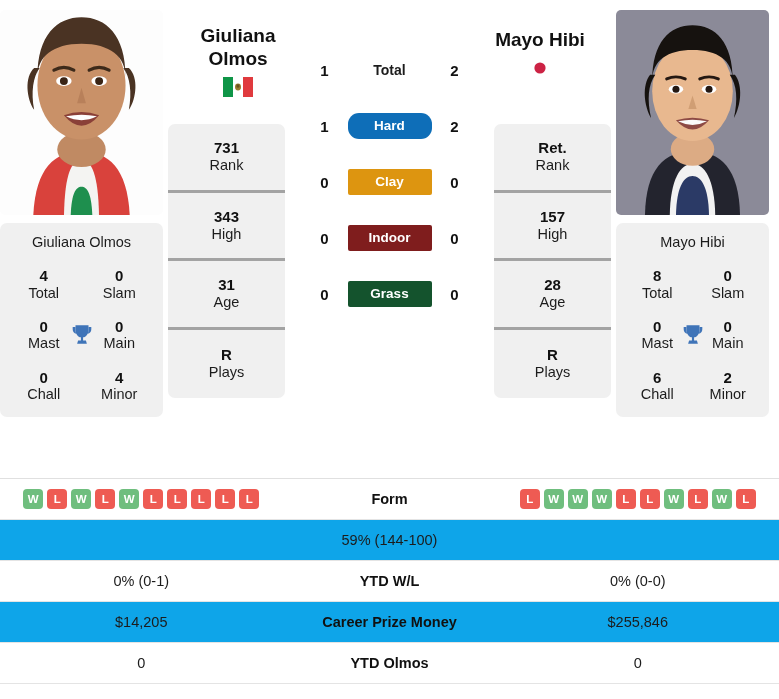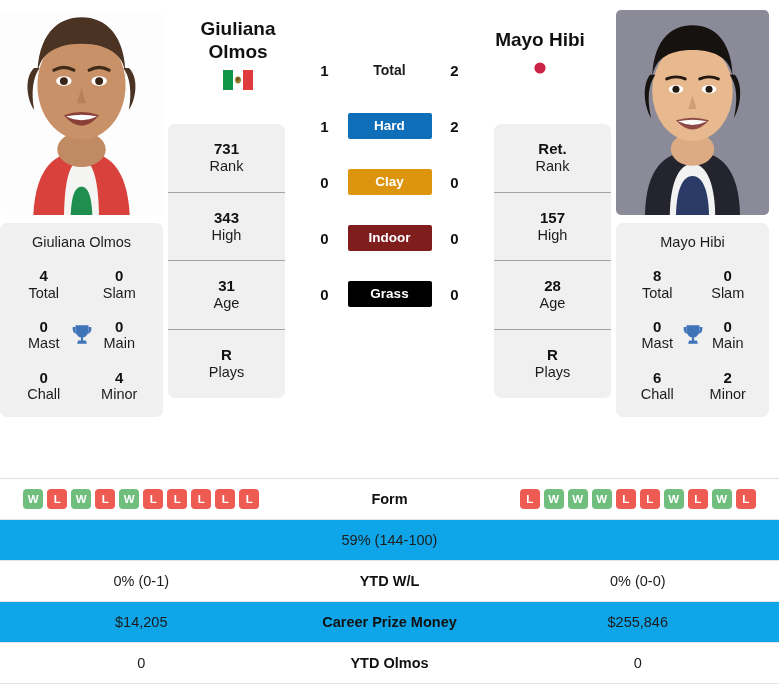--- a/index.html
+++ b/index.html
@@ -83,21 +83,21 @@
     border-radius: 7px;
     overflow: hidden;
   }
   .inner-row {
     height: 68.5px;
     display: flex;
     flex-direction: column;
     align-items: center;
     justify-content: center;
     line-height: 1.2;
-    border-bottom: 1px solid #a3a3a3;
+    border-bottom: 3px solid #a3a3a3;
   }
   .inner-row:last-child { border-bottom: none; }
   .inner-row .v { font-size: 15px; font-weight: bold; color: #111; }
   .inner-row .k { font-size: 14.5px; color: #1c1c1c; }
 
   
   .center {
     flex: 1 1 auto;
     padding-top: 20px;
     display: flex;
@@ -105,21 +105,21 @@
     align-items: center;
   }
   .pname {
     font-size: 19px;
     font-weight: bold;
     text-align: center;
     line-height: 1.22;
     color: #111;
   }
   .pname-wrap { width: 180px; }
-  .pname-left  { position: absolute; left: 148px;  top: 17px; }
+  .pname-left  { position: absolute; left: 148px;  top: 24px; }
   .pname-right { position: absolute; left: 450px; top: 28px; }
   .flag {
     margin: 7px auto 0 auto;
     width: 30px; height: 20px;
     display: block;
   }
   .flag svg { display:block; width: 100%; height: 100%; }
 
   .surf-list { margin-top: 36px; width: 148px; }
   .surf-row {
@@ -283,39 +283,39 @@
       <div class="surf-list">
 
         <div class="surf-row">
           <div class="surf-score">1</div>
           <div class="surf-pill plain">Total</div>
           <div class="surf-score">2</div>
         </div>
 
         <div class="surf-row">
           <div class="surf-score">1</div>
-          <div class="surf-pill" id="pill-1" style="background: rgb(14, 110, 184);">Hard</div>
+          <div class="surf-pill" id="pill-1" style="background: rgb(14, 110, 184); border-radius: 11px;">Hard</div>
           <div class="surf-score">2</div>
         </div>
 
         <div class="surf-row">
           <div class="surf-score">0</div>
           <div class="surf-pill" id="pill-2" style="background: rgb(221, 149, 16);">Clay</div>
           <div class="surf-score">0</div>
         </div>
 
         <div class="surf-row">
           <div class="surf-score">0</div>
           <div class="surf-pill" id="pill-3" style="background: #7f1d1d;">Indoor</div>
           <div class="surf-score">0</div>
         </div>
 
         <div class="surf-row">
           <div class="surf-score">0</div>
-          <div class="surf-pill" id="pill-4" style="background: #000000;">Grass</div>
+          <div class="surf-pill" id="pill-4" style="background: #14532d;">Grass</div>
           <div class="surf-score">0</div>
         </div>
 
       </div>
     </div>
 
     <div class="inner">
       <div class="inner-card">
         <div class="inner-row">
           <div class="v">Ret.</div>

